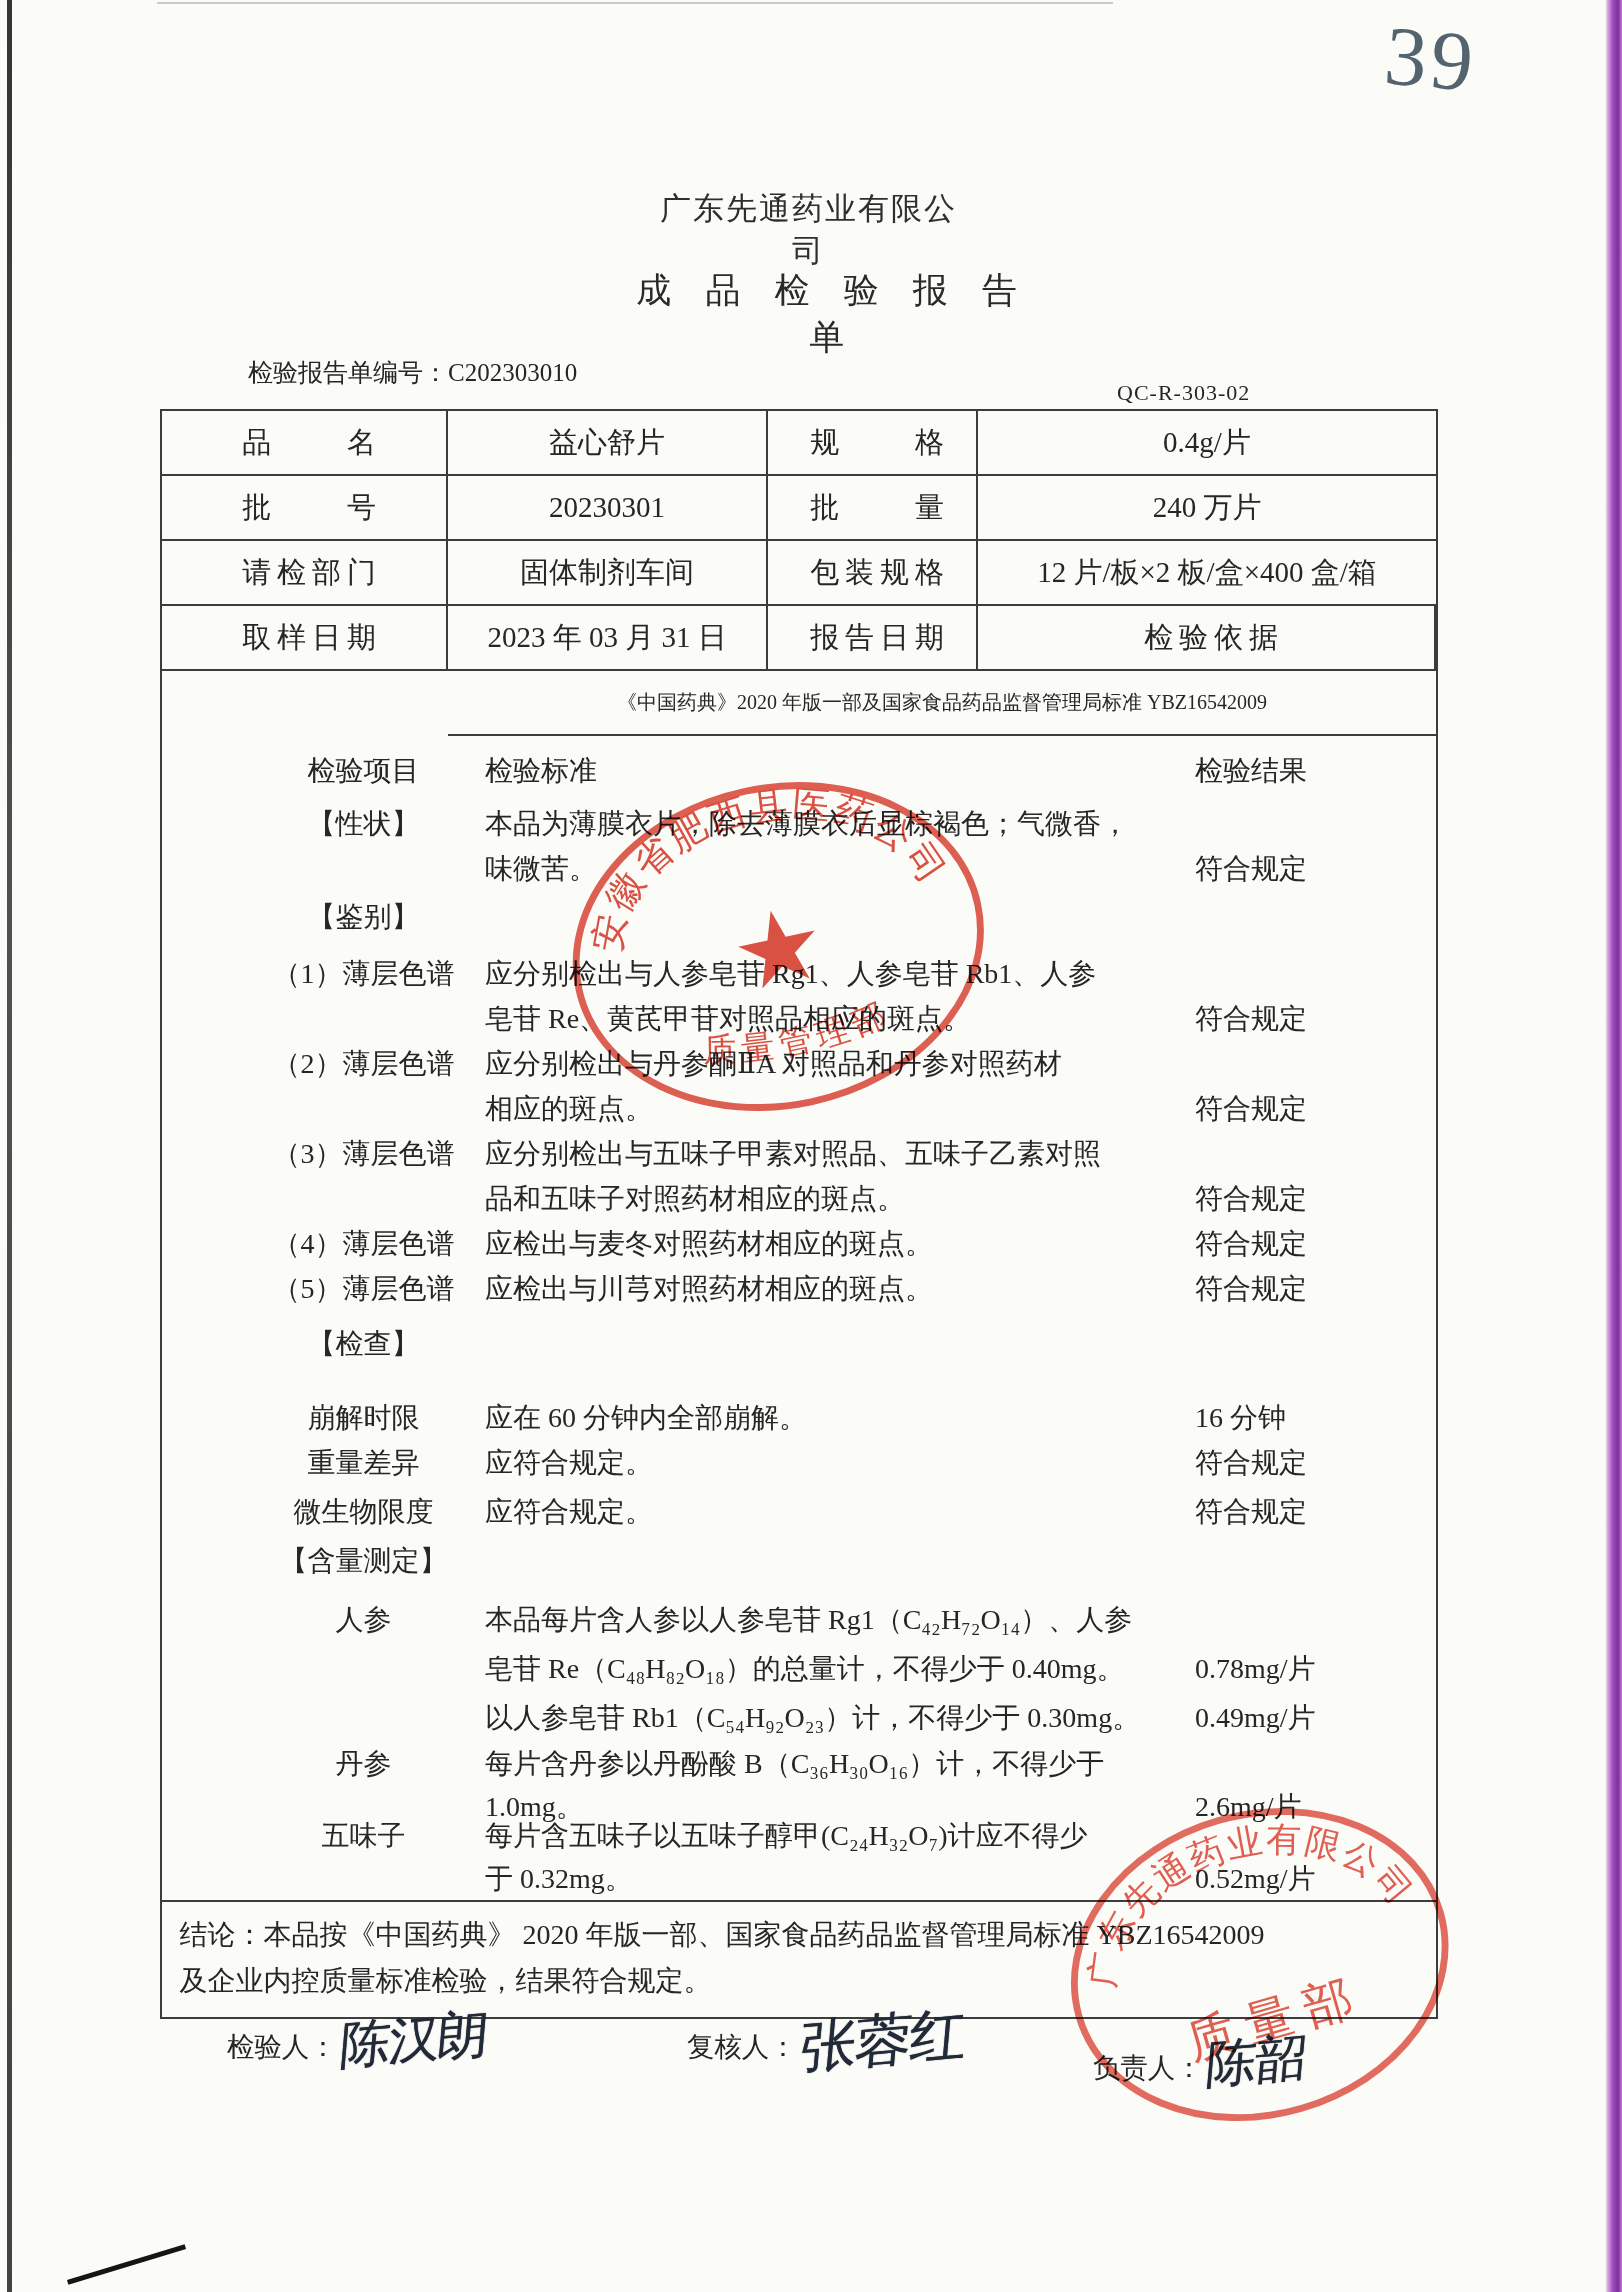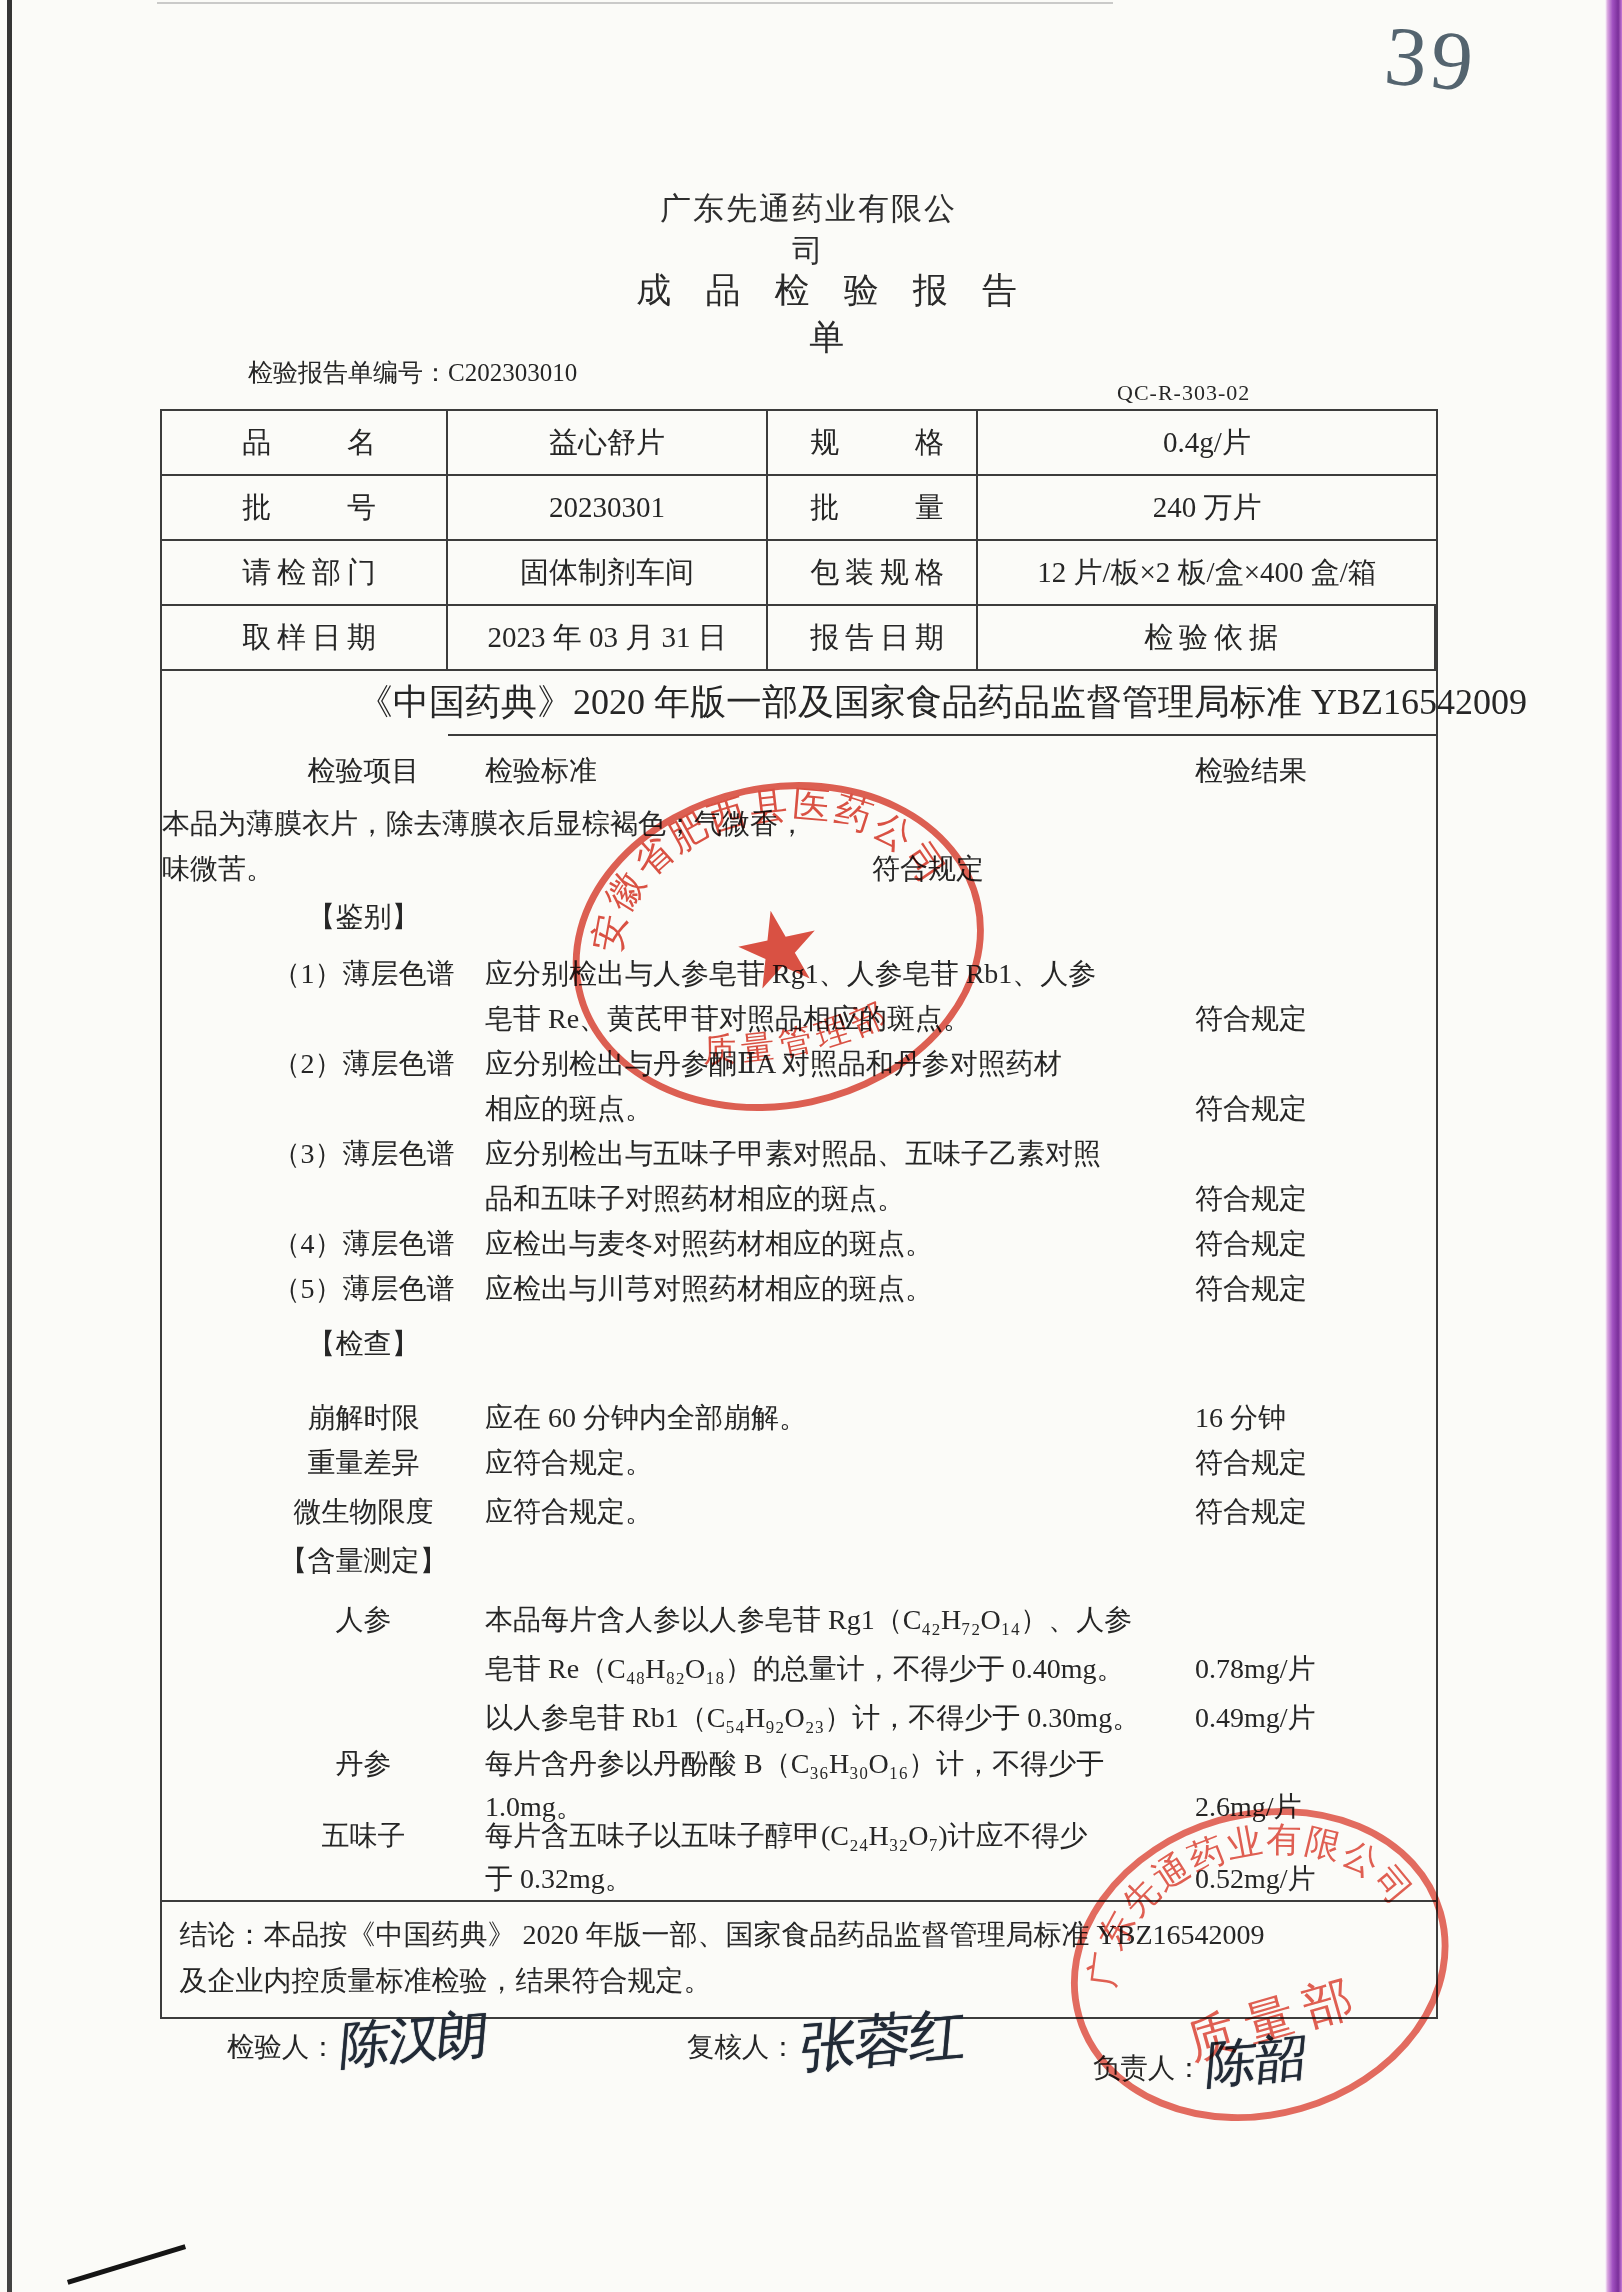--- a/index.html
+++ b/index.html
@@ -21,21 +21,21 @@
   .doc-title{position:absolute;left:632px;top:267px;width:402px;text-align:center;font-size:35px;letter-spacing:12.7px;font-weight:500;color:#2a2a2a;}
   .refline{position:absolute;left:248px;top:356px;font-size:25px;}
   .formcode{position:absolute;left:1117px;top:380px;font-size:22px;letter-spacing:1px;}
 
   .doc{position:absolute;left:160px;top:409px;width:1278px;border:2px solid #3c3c3c;box-sizing:border-box;background:transparent;}
   .info-grid{display:grid;grid-template-columns:286px 320px 210px 1fr;}
   .ic{box-sizing:border-box;height:65px;border-right:2px solid #3c3c3c;border-bottom:2px solid #3c3c3c;
       display:flex;align-items:center;justify-content:center;font-size:29px;white-space:nowrap;}
   .ic.lastcol{border-right:none;}
   .ic.lbl{letter-spacing:5.9px;padding-left:16px;}
-  .ic.basis-val{font-size:36px;}
+  .ic.basis-val{font-size:20px;}
 
   .body-sec{position:relative;height:1166px;box-sizing:border-box;border-bottom:2px solid #3c3c3c;padding-top:11.8px;overflow:visible;}
   .brow{display:flex;align-items:stretch;font-size:28px;line-height:45px;}
   .bitem{width:243px;margin-left:80px;flex:none;white-space:nowrap;text-align:center;}
   .bstd{width:710px;flex:none;white-space:pre-line;}
   .bres{flex:1;display:flex;align-items:flex-end;white-space:pre-line;}
   .brow.rhead .bres{align-items:flex-start;}
   .lh50{line-height:49px;}
   .lh44{line-height:43px;}
 
@@ -100,20 +100,21 @@
 
     <div class="body-sec">
 
       <div class="brow rhead">
         <div class="bitem">检验项目</div>
         <div class="bstd">检验标准</div>
         <div class="bres">检验结果</div>
       </div>
 
       <div class="brow" style="margin-top:7.8px">
+        <div class="bitem">【性状】</div>
         <div class="bstd">本品为薄膜衣片，除去薄膜衣后显棕褐色；气微香，
 味微苦。</div>
         <div class="bres"><span>符合规定</span></div>
       </div>
 
       <div class="brow" style="margin-top:3.9px">
         <div class="bitem">【鉴别】</div>
         <div class="bstd"></div>
         <div class="bres"><span></span></div>
       </div>

